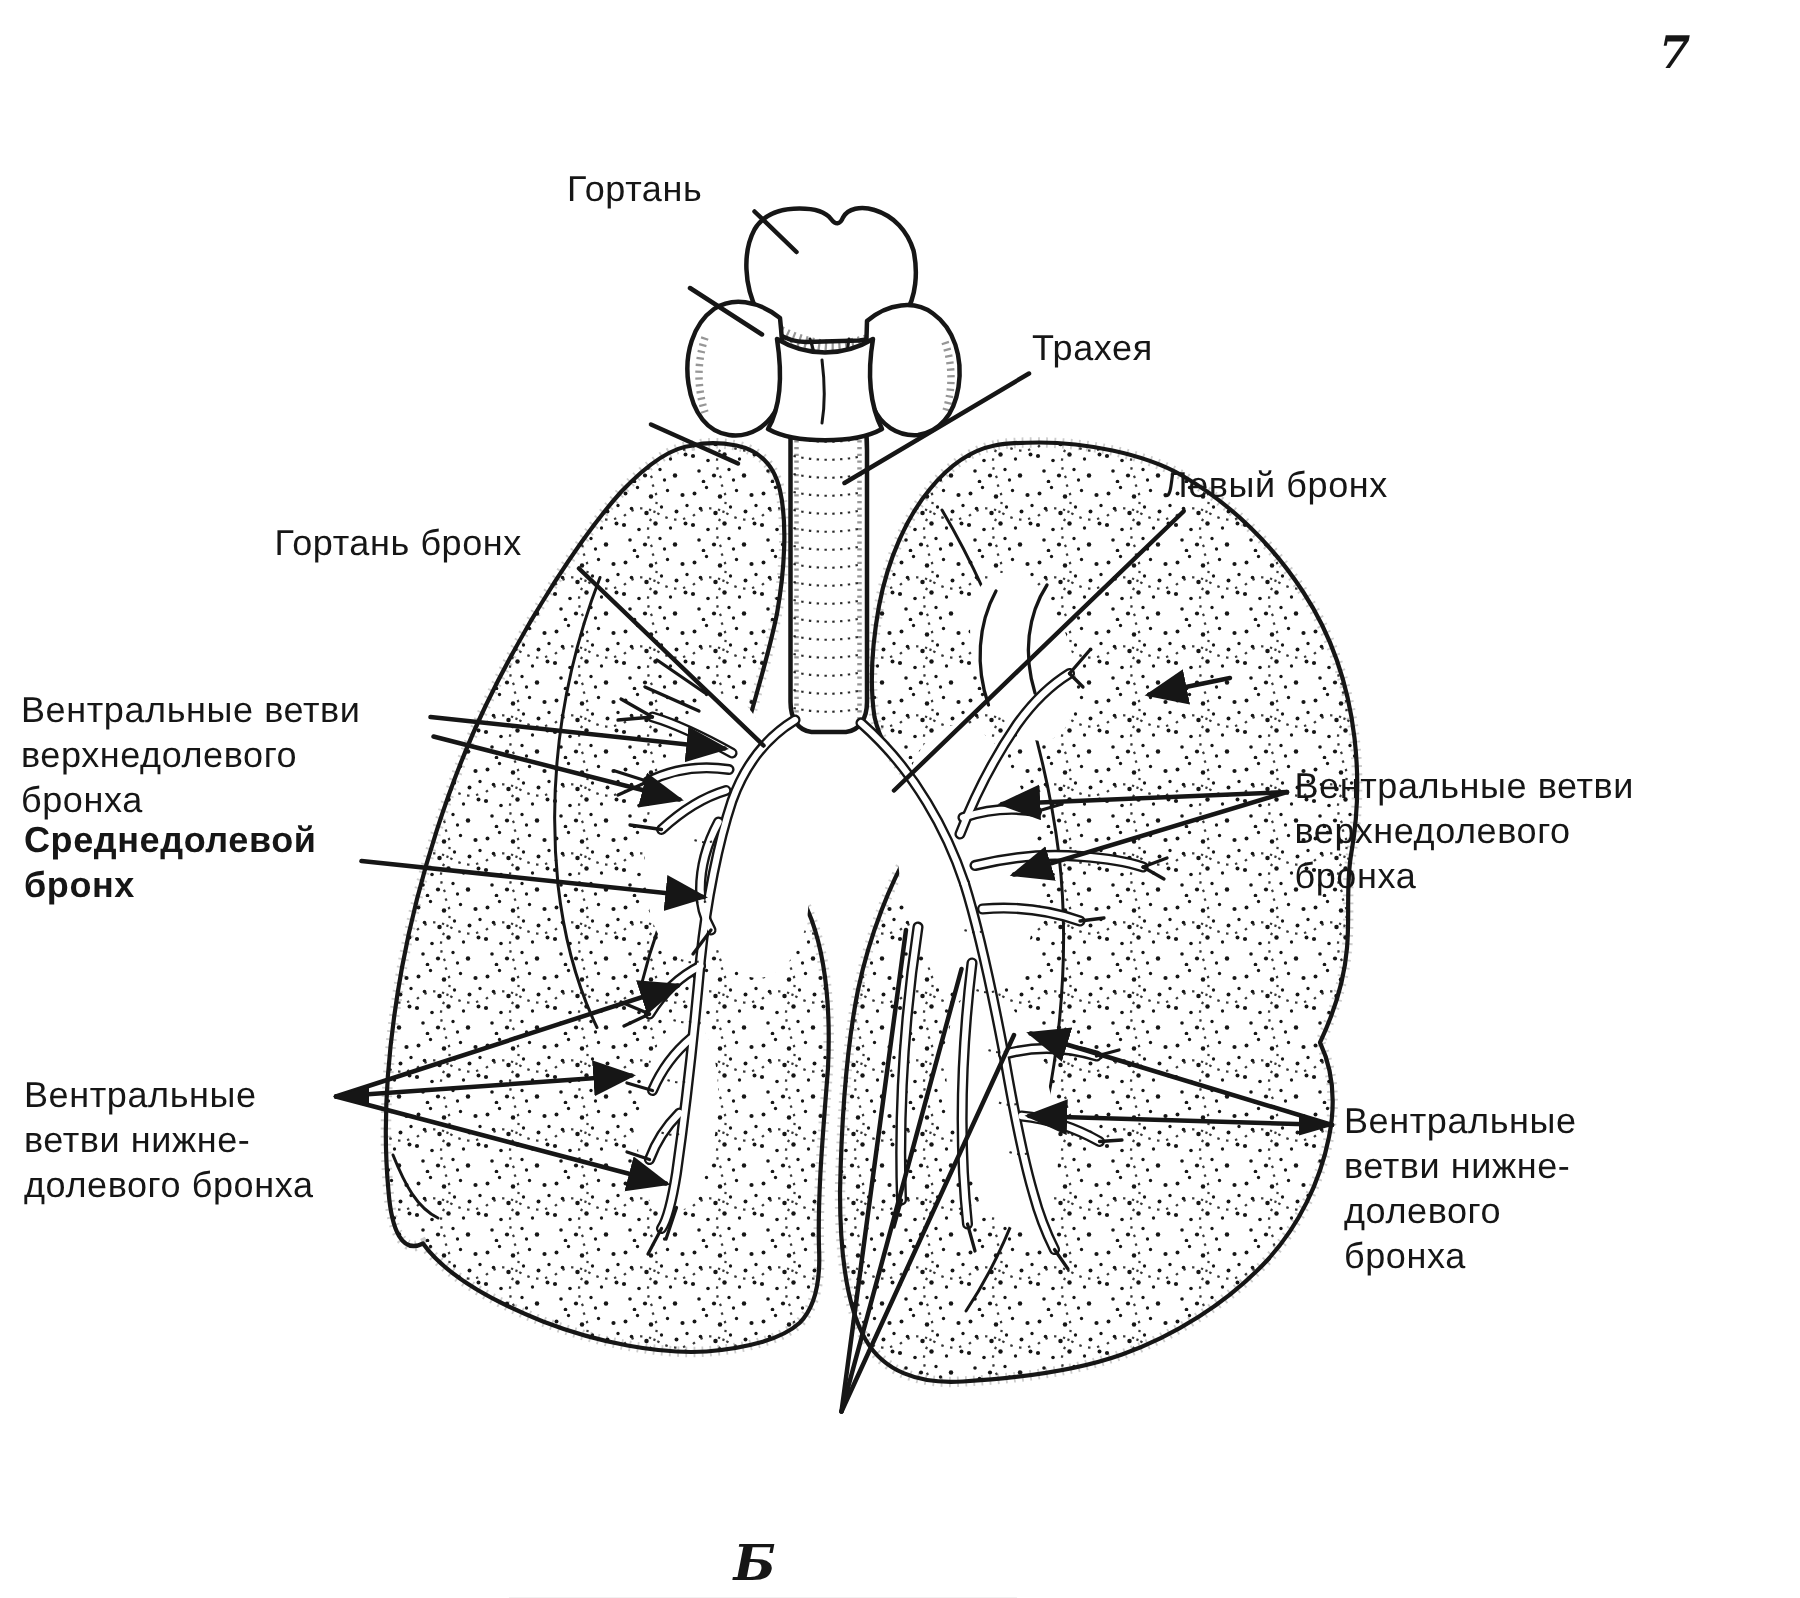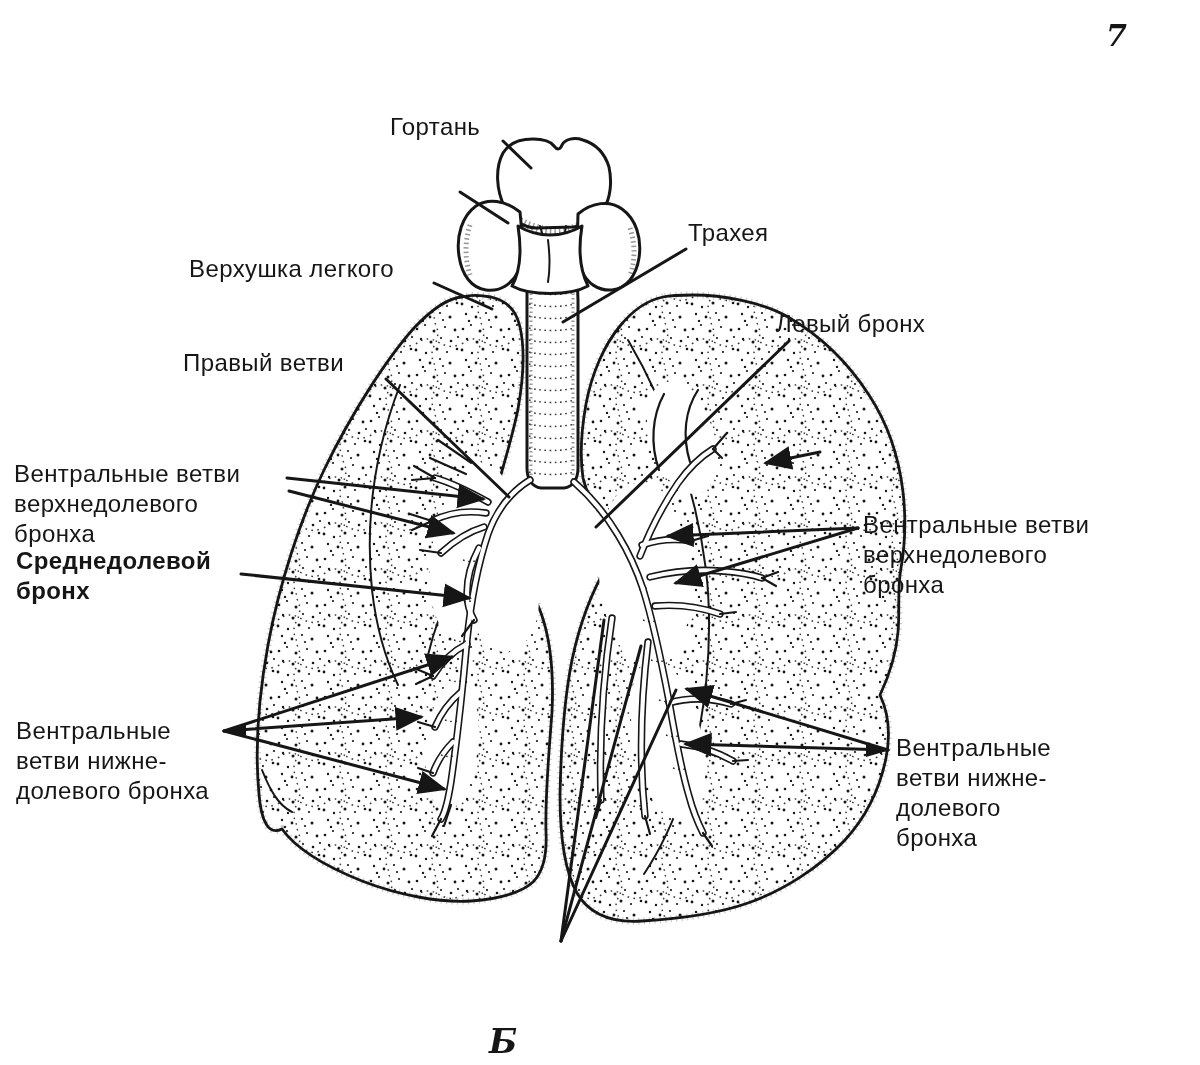--- a/index.html
+++ b/index.html
@@ -255,24 +255,23 @@
       <line class="ldr" marker-end="url(#ah)" x1="858" y1="528" x2="676" y2="583"></line>
       <line class="ldr" marker-end="url(#ah)" x1="888" y1="750" x2="687" y2="689"></line>
       <line class="ldr" marker-end="url(#ah)" x1="888" y1="750" x2="686" y2="744"></line>
       <path d="M866,743 L890,750 L866,757 Z" fill="currentColor"></path>
       <line class="ldr" x1="561" y1="941" x2="604" y2="620"></line>
       <line class="ldr" x1="561" y1="941" x2="641" y2="646"></line>
       <line class="ldr" x1="561" y1="941" x2="676" y2="690"></line>
     </g>
   </svg>
 
-  <div class="label" style="left:390px; top:112px;">Гортань</div>
-  <div class="label" style="left:189px; top:254px;">Верхушка легкого</div>
+  <div class="label" style="left:378px; top:112px;">Гортань</div>
   <div class="label" style="left:688px; top:218px;">Трахея</div>
-  <div class="label" style="left:183px; top:348px;">Правый ветви</div>
+  <div class="label" style="left:183px; top:348px;">Гортань бронх</div>
   <div class="label" style="left:776px; top:309px;">Левый бронх</div>
   <div class="label" style="left:14px;  top:459px;">Вентральные ветви
 верхнедолевого
 бронха</div>
   <div class="label" style="left:16px;  top:546px;font-weight:bold;">Среднедолевой
 бронх</div>
   <div class="label" style="left:863px; top:510px;">Вентральные ветви
 верхнедолевого
 бронха</div>
   <div class="label" style="left:16px;  top:716px;">Вентральные

